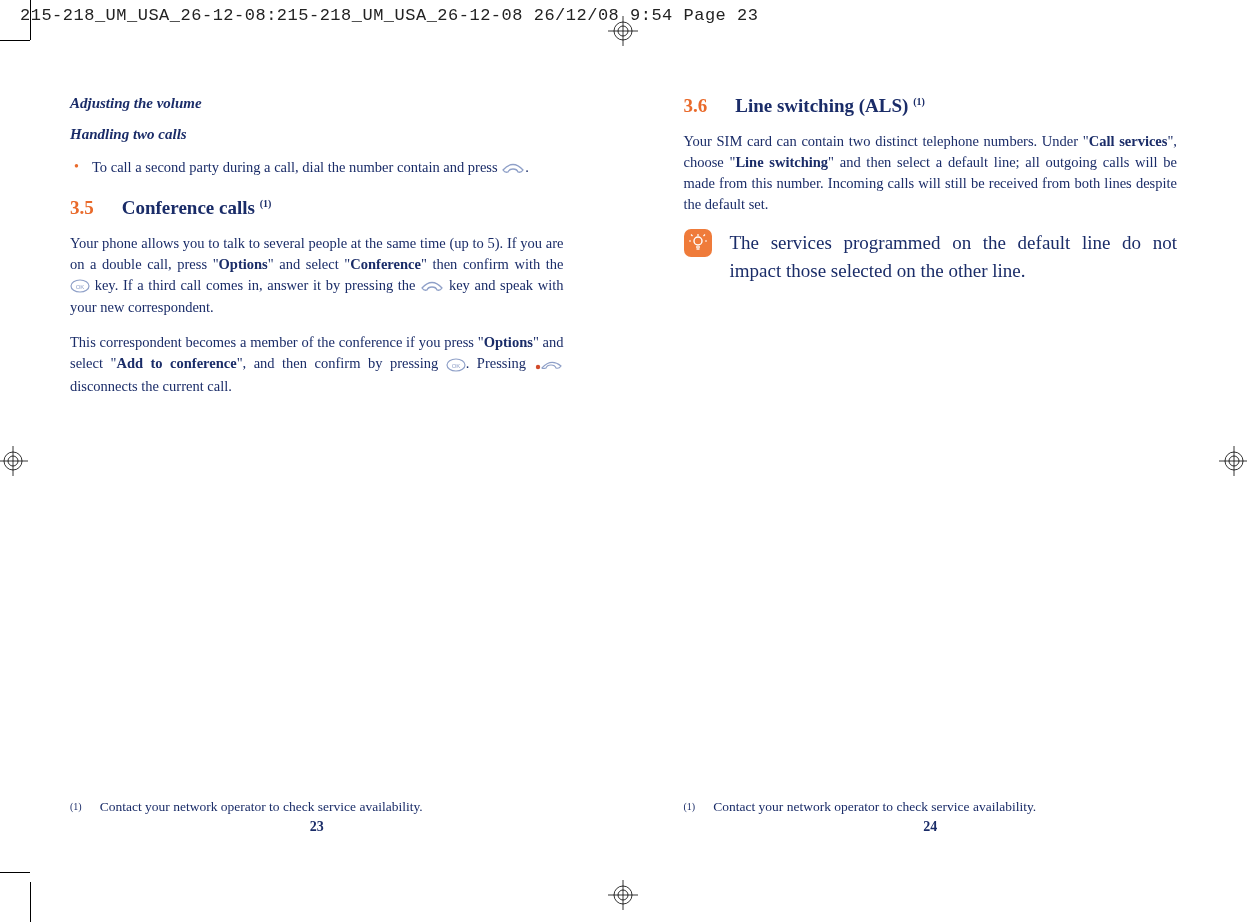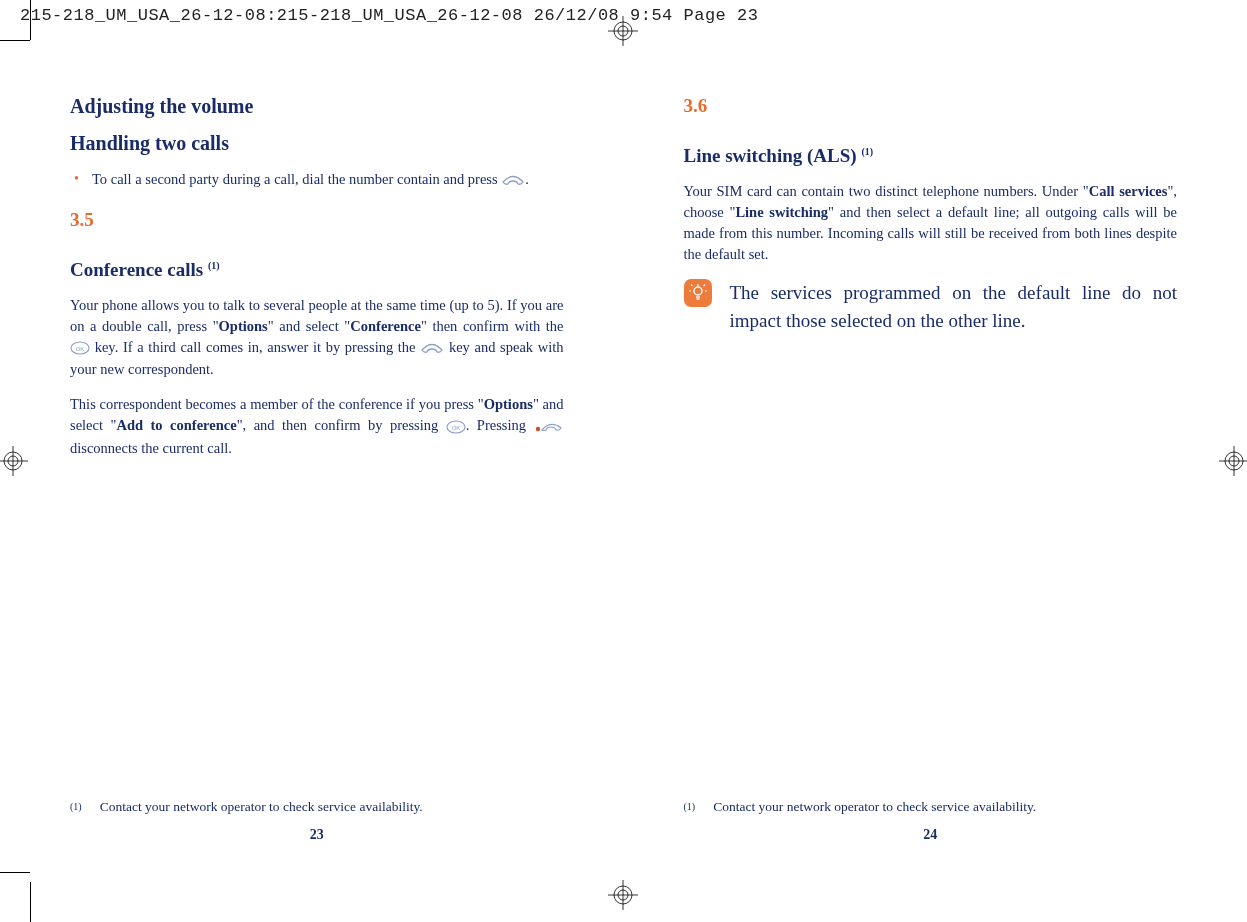--- a/index.html
+++ b/index.html
@@ -24,23 +24,24 @@
     padding: 60px 70px 0 70px;
     gap: 120px;
   }
   .page {
     width: 500px;
     position: relative;
     min-height: 760px;
   }
   .h-sub {
     font-weight: bold;
-    font-size: 20px;
+    font-size: 15px;
     margin: 0 0 14px 0;
     color: #1a2c68;
+    font-style: italic;
   }
   .body-text {
     font-size: 14.5px;
     line-height: 1.45;
     margin: 0 0 14px 0;
     text-align: justify;
     color: #1a2c68;
   }
   .bullet-list {
     padding: 0;
@@ -62,21 +63,20 @@
     left: 4px;
     top: 0;
     color: #e96a2b;
     font-size: 14px;
   }
   .section-heading {
     display: flex;
     align-items: baseline;
     gap: 28px;
     margin: 18px 0 14px 0;
-    flex-direction: column;
   }
   .section-num {
     color: #e96a2b;
     font-weight: bold;
     font-size: 19px;
   }
   .section-title {
     color: #1a2c68;
     font-weight: bold;
     font-size: 19px;
@@ -90,21 +90,21 @@
     bottom: 40px;
     left: 0;
     font-size: 13.5px;
     color: #1a2c68;
     display: flex;
     gap: 18px;
   }
   .footnote .marker { font-size: 10px; padding-top:2px;}
   .page-num {
     position: absolute;
-    bottom: 12px;
+    bottom: 20px;
     width: 100%;
     text-align: center;
     font-size: 14px;
     font-weight: bold;
     color: #1a2c68;
   }
   .key-inline {
     display: inline-block;
     vertical-align: middle;
   }

